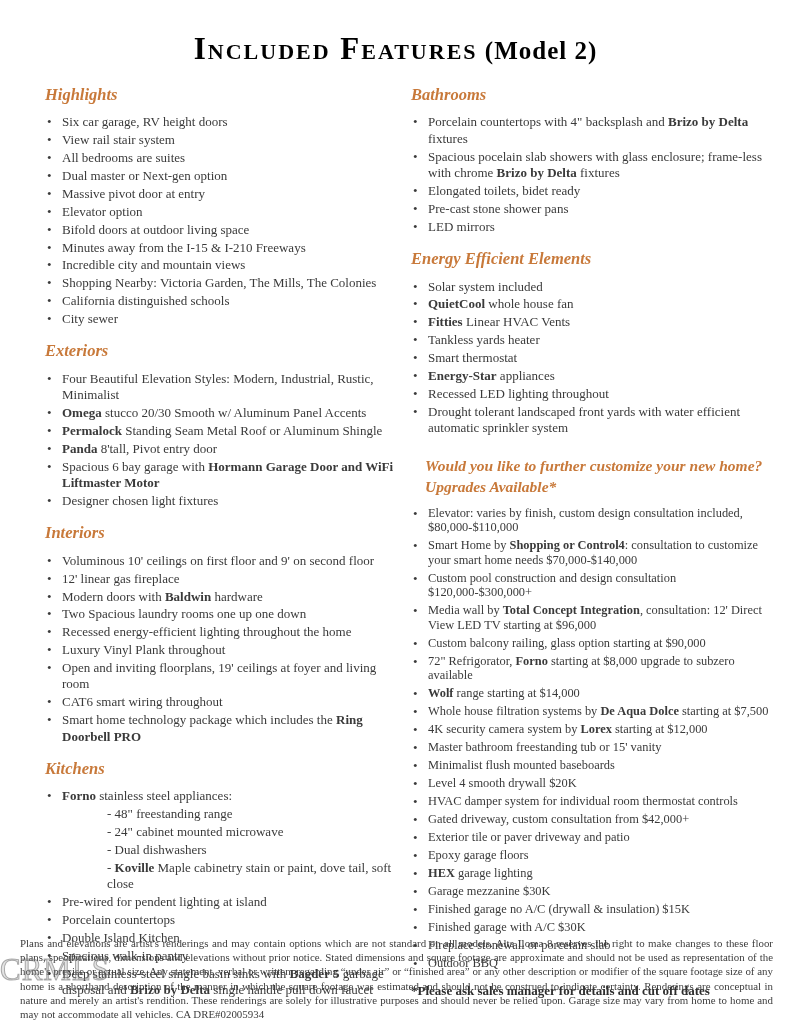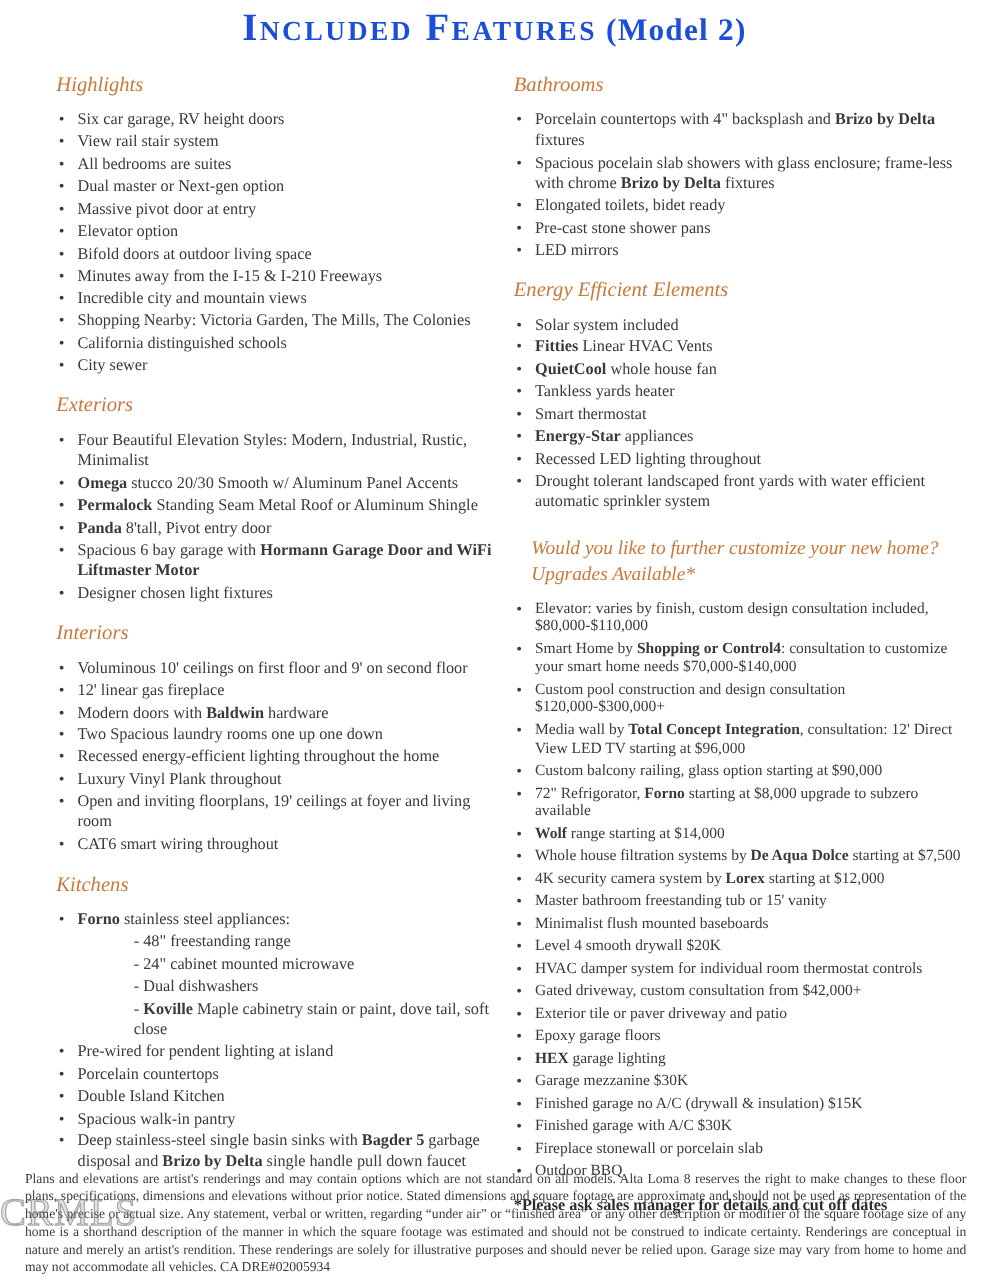--- a/index.html
+++ b/index.html
@@ -7,43 +7,43 @@
   body {
     width: 791px; height: 1024px;
     background: #ffffff;
     font-family: "Liberation Serif", "DejaVu Serif", serif;
     color: #3a3a3a;
     position: relative;
     overflow: hidden;
   }
   .page-title {
     text-align: center;
-    margin: 4px 0 4px 0;
-    color: #1d4ed8;
+    margin: 31px 0 4px 0;
+    color: #000000;
     font-weight: bold;
     letter-spacing: 1px;
   }
   .title-main {
     font-size: 31px;
     font-variant: small-caps;
     letter-spacing: 2px;
   }
   .title-suffix { font-size: 25px; }
   .columns {
     display: flex;
     padding-left: 45px;
     padding-right: 20px;
     gap: 16px;
     margin-top: 2px;
   }
   .col-left  { width: 350px; }
   .col-right { width: 360px; }
   .sec-heading {
     font-style: italic;
-    font-weight: normal;
+    font-weight: bold;
     color: #c8793a;
     font-size: 16.5px;
     margin: 13px 0 9px 0;
     line-height: 1.3;
   }
   ul.feature-list { margin: 0; padding: 0; list-style: none; }
   .feature-item {
     position: relative;
     padding-left: 17px;
     font-size: 13px;
@@ -135,20 +135,21 @@
         <div class="sec-heading">Interiors</div>
         <ul class="feature-list">
           <li class="feature-item">Voluminous 10' ceilings on first floor and  9' on second floor</li>
           <li class="feature-item">12' linear gas fireplace</li>
           <li class="feature-item">Modern doors with <b>Baldwin</b> hardware</li>
           <li class="feature-item">Two Spacious laundry rooms one up one down</li>
           <li class="feature-item">Recessed energy-efficient lighting throughout the home</li>
           <li class="feature-item">Luxury Vinyl Plank throughout</li>
           <li class="feature-item">Open and inviting floorplans, 19' ceilings at foyer and living room</li>
           <li class="feature-item">CAT6 smart wiring throughout</li>
+          <li class="feature-item">Smart home technology package which includes the <b>Ring Doorbell PRO</b></li>
         </ul>
       </section>
       <section class="sec ">
         <div class="sec-heading">Kitchens</div>
         <ul class="feature-list">
           <li class="feature-item"><b>Forno</b> stainless steel appliances:</li>
           <li class="sub-item">- 48" freestanding range</li>
           <li class="sub-item">- 24" cabinet mounted microwave</li>
           <li class="sub-item">- Dual dishwashers</li>
           <li class="sub-item">- <b>Koville</b> Maple cabinetry stain or paint, dove tail, soft close</li>
@@ -169,22 +170,22 @@
             <li class="feature-item">Spacious pocelain slab showers with glass enclosure; frame-less with chrome <b>Brizo by Delta</b> fixtures</li>
             <li class="feature-item">Elongated toilets, bidet ready</li>
             <li class="feature-item">Pre-cast stone shower pans</li>
             <li class="feature-item">LED mirrors</li>
           </ul>
         </section>
         <section class="sec ">
           <div class="sec-heading">Energy Efficient Elements</div>
           <ul class="feature-list">
             <li class="feature-item">Solar system included</li>
+            <li class="feature-item"><b>QuietCool</b> whole house fan</li>
             <li class="feature-item"><b>Fitties</b> Linear HVAC Vents</li>
-            <li class="feature-item"><b>QuietCool</b> whole house fan</li>
             <li class="feature-item">Tankless yards heater</li>
             <li class="feature-item">Smart thermostat</li>
             <li class="feature-item"><b>Energy-Star</b> appliances</li>
             <li class="feature-item">Recessed LED lighting throughout</li>
             <li class="feature-item">Drought tolerant landscaped front yards with water efficient automatic sprinkler system</li>
           </ul>
         </section>
         <section class="sec sec-upgrades">
           <div class="sec-heading">
             <div>Would you like to further customize your new home?</div>

